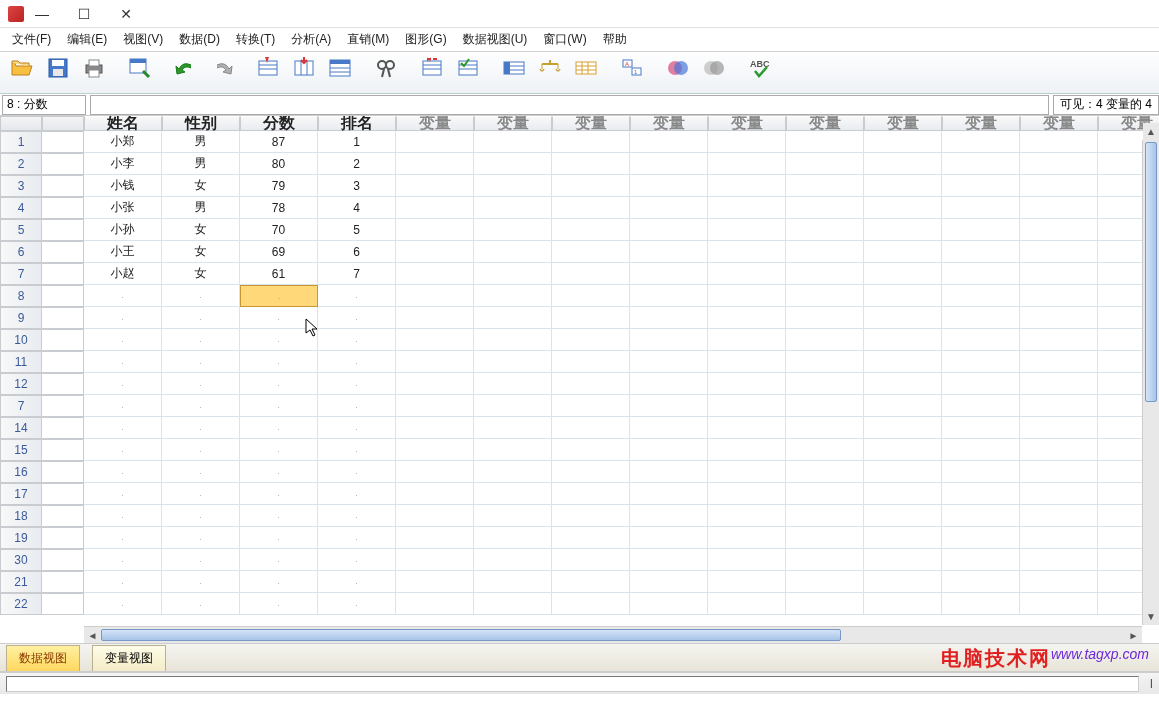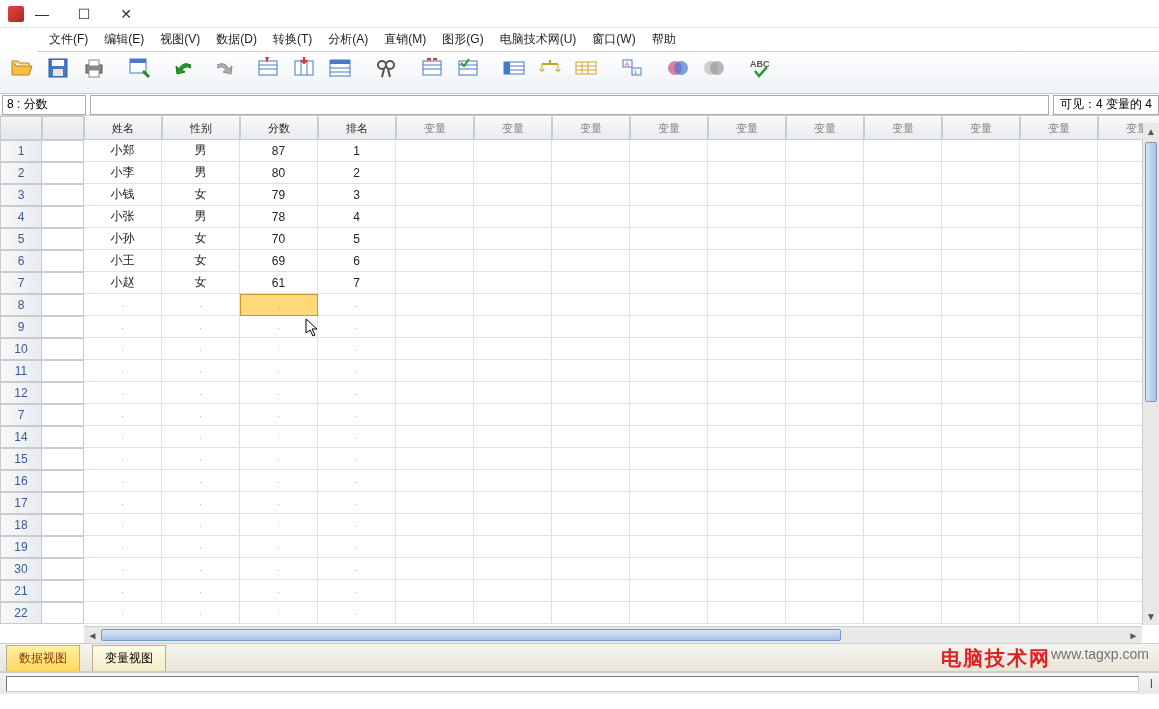--- a/index.html
+++ b/index.html
@@ -4,36 +4,36 @@
 <style>
 * { box-sizing: border-box; margin: 0; padding: 0; }
 body { font-family: "Microsoft YaHei", Arial, sans-serif; font-size: 12px; background: #fff; overflow: hidden; width: 1159px; height: 709px; position: relative; }
 
 .titlebar { height: 28px; background: #fff; display: flex; align-items: center; padding: 0 8px; border-bottom: 1px solid #e0e0e0; }
 .titlebar .app-icon { width: 16px; height: 16px; margin-right: 6px; background: linear-gradient(135deg,#d44,#b22); border-radius: 2px; }
 .titlebar .title { flex: 1; color: #333; }
 .titlebar .win-controls { display: flex; gap: 18px; }
 .titlebar .win-btn { width: 24px; height: 24px; display: flex; align-items: center; justify-content: center; font-size: 14px; color: #333; cursor: pointer; }
 
-.menubar { height: 24px; background: #fff; display: flex; align-items: center; padding: 0 6px; gap: 4px; border-bottom: 1px solid #d0d0d0; margin-left: 37px; }
+.menubar { height: 24px; background: #fff; display: flex; align-items: center; padding: 0 6px; gap: 4px; border-bottom: 1px solid #d0d0d0; }
 .menubar .menu-item { padding: 2px 6px; cursor: pointer; color: #222; }
 
 .toolbar { height: 42px; background: linear-gradient(#fefefe,#eef2f6); display: flex; padding: 0 6px; gap: 4px; border-bottom: 1px solid #bcc; }
 .toolbar .tb-btn { width: 32px; height: 32px; display: flex; align-items: center; justify-content: center; border-radius: 3px; cursor: pointer; }
 .toolbar .sep { width: 6px; height: 32px; }
 .tb-svg { width: 26px; height: 26px; }
 
 .cellref { height: 22px; display: flex; align-items: center; border-bottom: 1px solid #ccc; font-size: 12px; }
 .cellref .ref-box { width: 84px; height: 20px; border: 1px solid #aaa; background: #fff; padding: 1px 4px; margin-left: 2px; display: flex; align-items: center; }
 .cellref .formula-box { flex: 1; height: 20px; border: 1px solid #aaa; background: #fff; margin: 0 4px; }
 .cellref .visible-info { padding: 0 6px; border: 1px solid #aaa; height: 20px; display: flex; align-items: center; background: #fff; }
 
 .grid-wrap { position: relative; height: 528px; border-bottom: 1px solid #ccc; overflow: hidden; }
 .grid { display: grid; grid-template-columns: 42px 42px repeat(14, 78px); }
-.grid .hdr { background: linear-gradient(#f8f8f8,#e8ecf0); border: 1px solid #c8ccd0; border-top: 1px solid #fff; height: 24px; display: flex; align-items: center; justify-content: center; color: #888; font-size: 11px; position: relative; }
+.grid .hdr { background: linear-gradient(#f8f8f8,#e8ecf0); border: 1px solid #c8ccd0; border-top: 1px solid #fff; height: 15px; display: flex; align-items: center; justify-content: center; color: #888; font-size: 16px; position: relative; font-weight: bold; }
 .grid .hdr.defined { color: #222; }
 .grid .rowhdr { background: linear-gradient(90deg,#f8f8f8,#e8ecf0); border: 1px solid #c8ccd0; height: 22px; display: flex; align-items: center; justify-content: center; color: #3a5a9a; font-size: 12px; }
 .grid .cell { border-right: 1px solid #d8e4ec; border-bottom: 1px solid #d8e4ec; height: 22px; display: flex; align-items: center; justify-content: center; background: #fff; font-size: 12px; color: #222; }
 .grid .cell.dot { color: #888; font-size: 8px; }
 .grid .cell.selected { background: #ffd87a; border: 1px solid #c89830; }
 .corner { background: linear-gradient(#f4f4f4,#e4e8ec); border: 1px solid #c8ccd0; }
 
 .vscroll { position: absolute; right: 0; top: 24px; bottom: 18px; width: 17px; background: #e8e8e8; border-left: 1px solid #ccc; }
 .vscroll .thumb { position: absolute; left: 2px; right: 2px; top: 2px; height: 260px; background: linear-gradient(90deg,#d4e4f8,#a8c4e8); border: 1px solid #7898c8; border-radius: 2px; }
 .vscroll .arr { position: absolute; left: 0; right: 0; height: 17px; background: #e8e8e8; display:flex;align-items:center;justify-content:center;font-size:10px;color:#555; }
@@ -48,21 +48,21 @@
 .statusbar { height: 22px; background: linear-gradient(#f4f4f4,#e8e8e8); border-top: 1px solid #ccc; display: flex; align-items: center; padding: 0 6px; }
 .statusbar .sb-box { flex: 1; height: 16px; border: 1px inset #ccc; background: #fff; }
 .statusbar .sb-right { width: 14px; text-align: right; color: #555; padding-left: 6px; }
 
 .cursor { position: absolute; left: 305px; top: 318px; pointer-events: none; font-size: 16px; color: #000; z-index: 50; }
 
 .watermark { position: absolute; right: 10px; bottom: 40px; display: flex; align-items: center; gap: 6px; z-index: 40; }
 .watermark .tag-box { background: #1878d8; color: #fff; font-weight: bold; font-size: 28px; padding: 6px 10px; border-radius: 4px; letter-spacing: 2px; }
 .watermark .wm-text { display: flex; flex-direction: row; line-height: 1.1; }
 .watermark .wm-cn { color: #e02020; font-size: 20px; font-weight: bold; letter-spacing: 2px; }
-.watermark .wm-url { color: #737373; font-size: 14px; }
+.watermark .wm-url { color: #6d28d9; font-size: 14px; font-style: italic; }
 </style>
 </head>
 <body>
 
 <div class="titlebar">
   <div class="app-icon"></div>
   <div class="win-controls">
     <div class="win-btn">—</div>
     <div class="win-btn">☐</div>
     <div class="win-btn">✕</div>
@@ -71,21 +71,21 @@
 
 <div class="menubar">
   <div class="menu-item">文件(F)</div>
   <div class="menu-item">编辑(E)</div>
   <div class="menu-item">视图(V)</div>
   <div class="menu-item">数据(D)</div>
   <div class="menu-item">转换(T)</div>
   <div class="menu-item">分析(A)</div>
   <div class="menu-item">直销(M)</div>
   <div class="menu-item">图形(G)</div>
-  <div class="menu-item">电脑技术网(U)</div>
+  <div class="menu-item">数据视图(U)</div>
   <div class="menu-item">窗口(W)</div>
   <div class="menu-item">帮助</div>
 </div>
 
 <div class="toolbar">
   <div class="tb-btn">
       <svg class="tb-svg" viewBox="0 0 26 26">
         <path d="M3 8 L3 20 L20 20 L23 11 L7 11 L6 8 Z" fill="#f8c040" stroke="#c08020"></path>
         <path d="M3 8 L3 6 L9 6 L11 8 L20 8 L20 11" fill="#f8d880" stroke="#c08020"></path>
       </svg>

